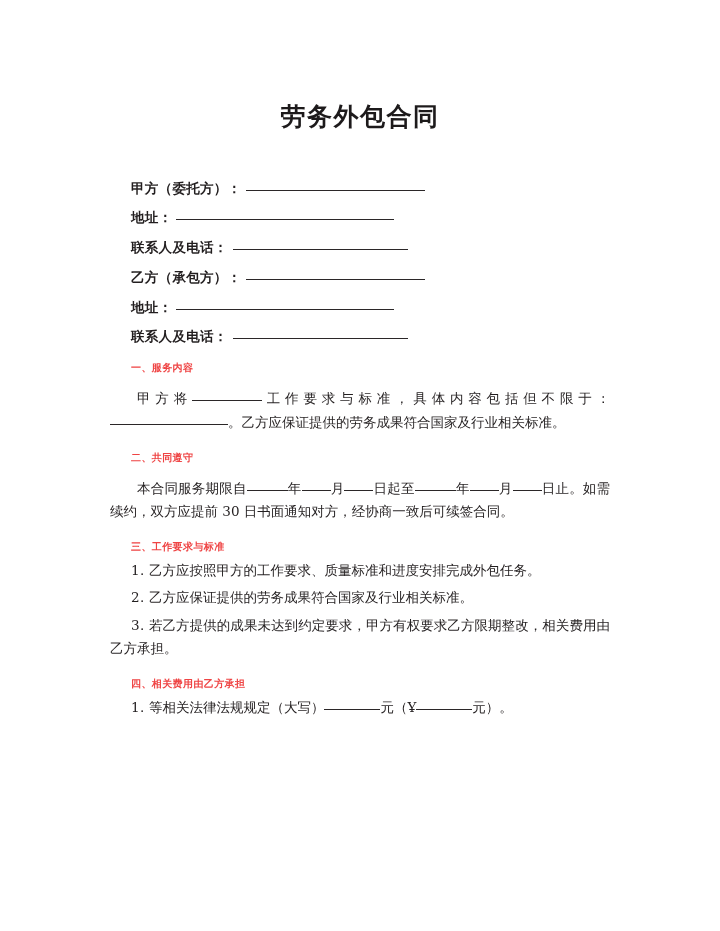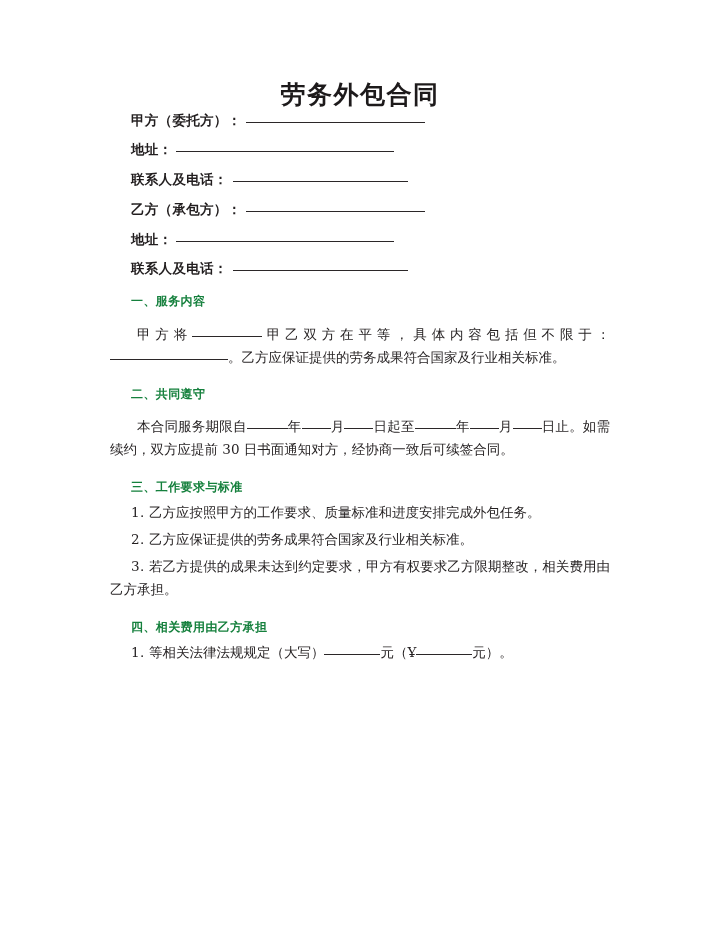--- a/index.html
+++ b/index.html
@@ -21,26 +21,27 @@
     left: 110px;
     top: 0;
     width: 500px;
   }
   .doc-title {
     text-align: center;
     font-size: 25px;
     font-weight: bold;
     letter-spacing: 1.5px;
     margin: 0;
-    padding-top: 78px;
+    padding-top: 100px;
     padding-bottom: 0;
     line-height: 1.35;
     color: #1d1a1b;
   }
   .party-block {
+    margin-top: 46px;
   }
   .field-line {
     font-size: 13.5px;
     font-weight: bold;
     line-height: 1.2;
     margin: 0 0 13.5px 0;
     padding-left: 21px;
     white-space: nowrap;
     color: #221e1f;
   }
@@ -63,27 +64,27 @@
     margin: 0;
     text-align: justify;
     text-justify: inter-ideograph;
     color: #231f20;
   }
   .para.indent { text-indent: 27px; }
 
   .preamble { margin-top: 17px; }
 
   .section-heading {
-    font-size: 12px;
+    font-size: 10px;
     font-weight: bold;
     line-height: 1.6;
     margin: 16px 0 0 0;
     text-indent: 21px;
     letter-spacing: 0.4px;
-    color: #15803d;
+    color: #ef4444;
   }
   .section-para {
     margin-top: 11px;
   }
   .list-item {
     font-size: 13.5px;
     line-height: 1.72;
     margin: 4px 0 0 0;
     text-indent: 21px;
     text-align: justify;
@@ -139,21 +140,21 @@
       <p class="field-line">
         <span class="field-label">联系人及电话：</span><span class="blank blank-contact"></span>
       </p>
 
     </div>
 
 
     <h2 class="section-heading">一、服务内容</h2>
 
     <p class="para indent section-para">
-      <span>甲方将</span><span class="inline-blank ib-scope"></span><span>甲乙双方在平等，具体内容包括但不限于：</span><span class="inline-blank ib-scope2"></span><span>。乙方应保证提供的劳务成果符合国家及行业相关标准。</span>
+      <span>甲方将</span><span class="inline-blank ib-scope"></span><span>工作要求与标准，具体内容包括但不限于：</span><span class="inline-blank ib-scope2"></span><span>。乙方应保证提供的劳务成果符合国家及行业相关标准。</span>
     </p>
 
     <h2 class="section-heading">二、共同遵守</h2>
 
     <p class="para indent section-para">
       <span>本合同服务期限自</span><span class="inline-blank ib-year"></span><span>年</span><span class="inline-blank ib-md"></span><span>月</span><span class="inline-blank ib-md"></span><span>日起至</span><span class="inline-blank ib-year"></span><span>年</span><span class="inline-blank ib-md"></span><span>月</span><span class="inline-blank ib-md"></span><span>日止。如需续约，双方应提前 30 日书面通知对方，经协商一致后可续签合同。</span>
     </p>
 
     <h2 class="section-heading">三、工作要求与标准</h2>
 

